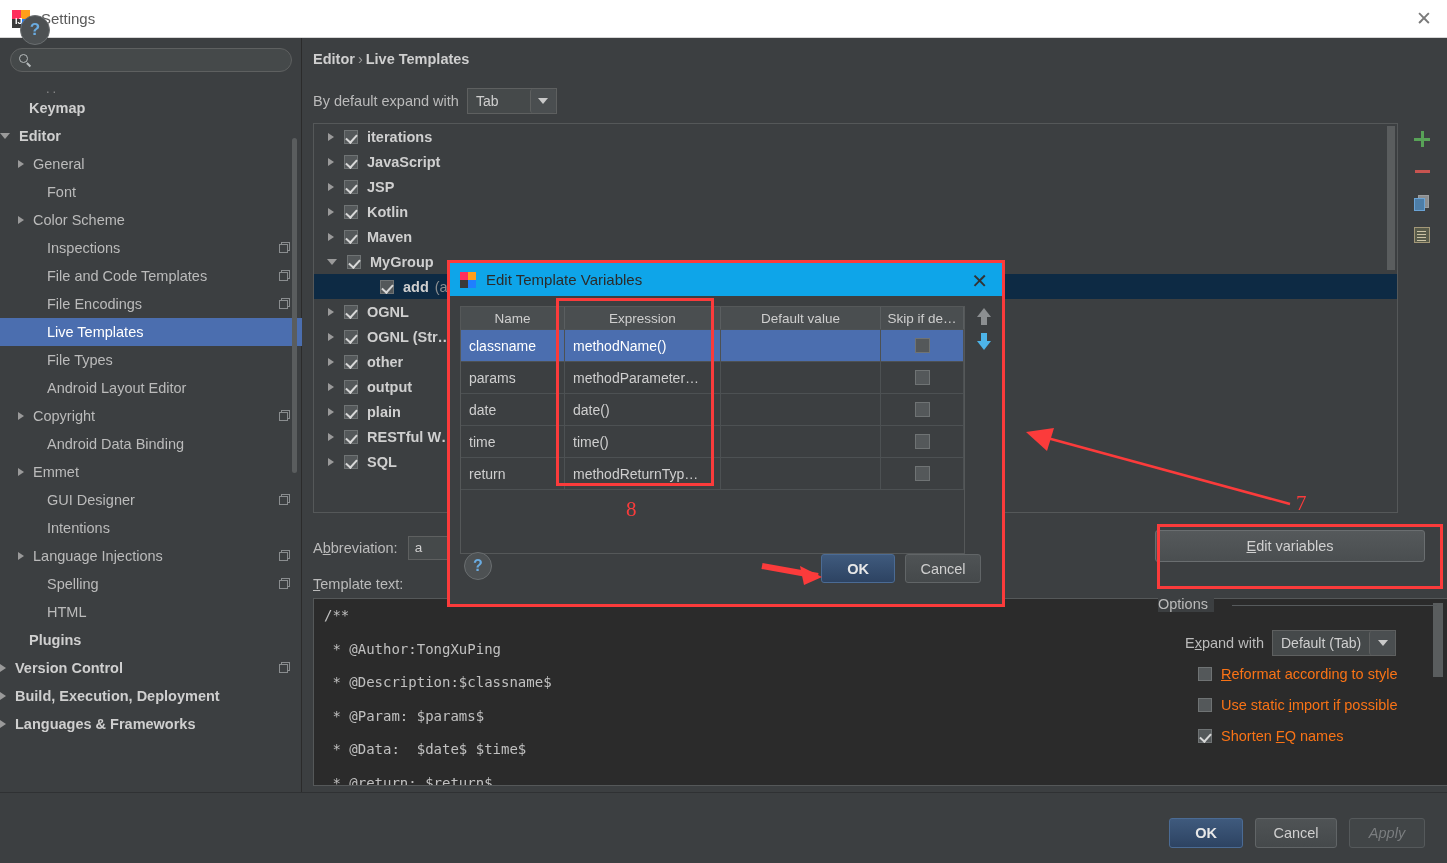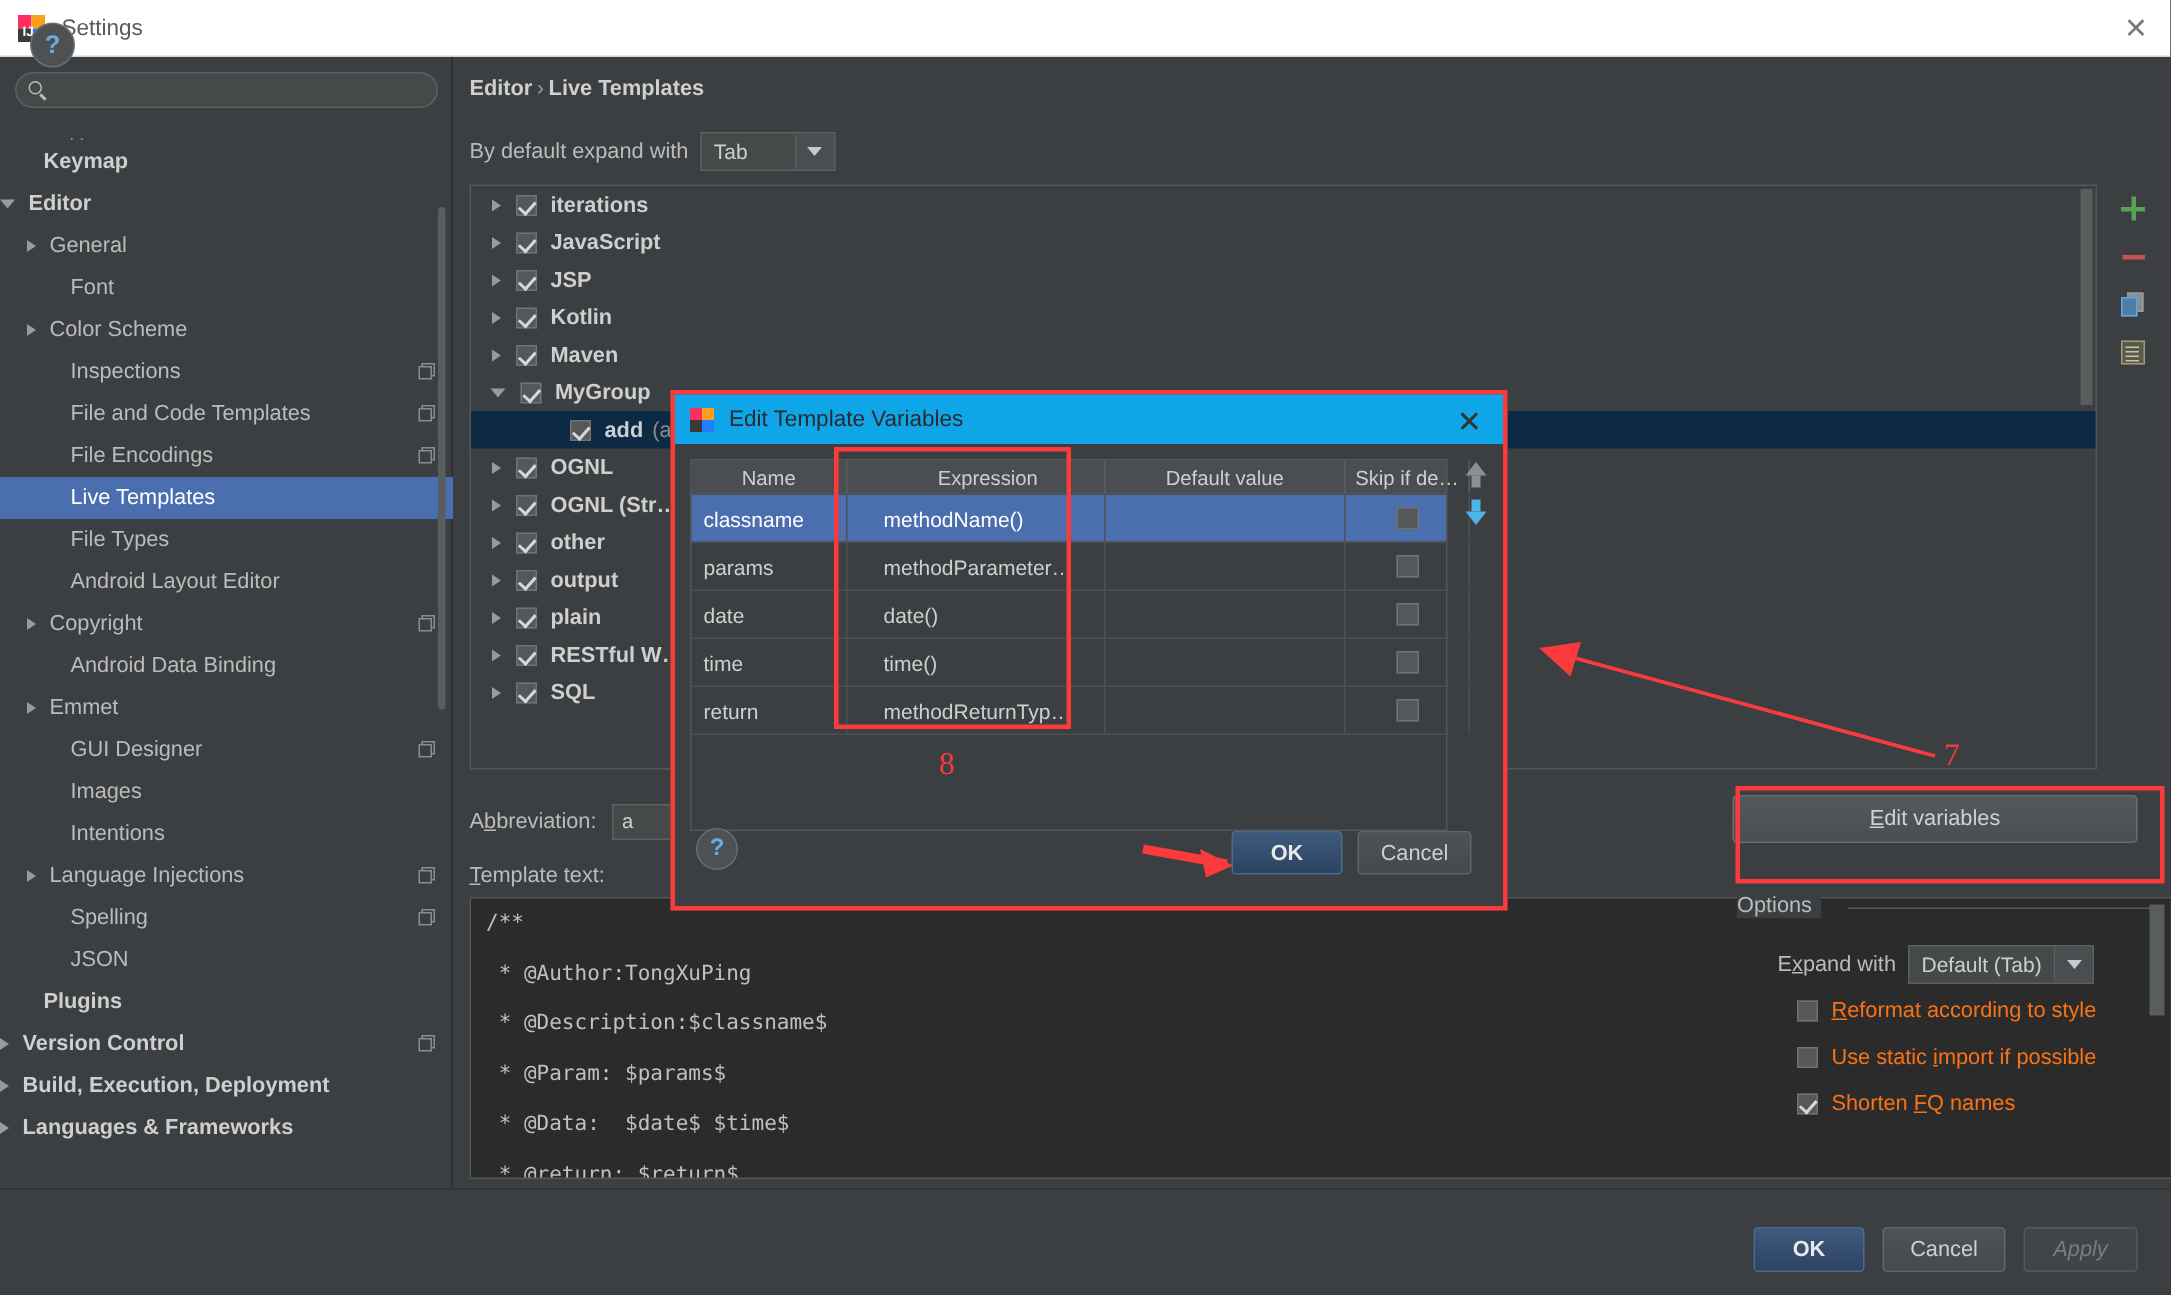--- a/index.html
+++ b/index.html
@@ -212,21 +212,21 @@
   .vt-head .th {
     font-size:13.5px; color:#cfcfcf; display:flex; align-items:center; justify-content:center;
     border-right:1px solid #5a5e60;
   }
   .vt-row { display:flex; height:32px; border-top:1px solid #4d5153; }
   .vt-row.sel { background:#4b6eaf; }
   .vt-row .td { font-size:14px; color:#cfcfcf; display:flex; align-items:center; padding-left:8px; border-right:1px solid #4d5153; overflow:hidden; white-space:nowrap; }
   .vt-row.sel .td { color:#ffffff; }
   .vt-row .td.center { justify-content:center; padding-left:0; }
   .c-name { width:104px; flex:none; }
-  .c-expr { width:156px; flex:none;margin-left:16px; }
+  .c-expr { width:156px; flex:none; }
   .c-def  { width:160px; flex:none; }
   .c-skip { width:83px; flex:none; border-right:none; }
   .mini-cb { width:15px;height:15px;border:1px solid #6f7374;background:#54585a; }
   .vt-empty { height:64px; border-top:1px solid #4d5153; }
 
   .vt-arrows { position:absolute; left:522px; top:12px; width:24px; }
   .arrow-up { width:0;height:0;border-left:7px solid transparent;border-right:7px solid transparent;border-bottom:9px solid #8c8f91; margin: 0 auto; }
   .arrow-up-stem { width:6px;height:8px;background:#8c8f91; margin: 0 auto; }
   .arrow-dn-stem { width:6px;height:8px;background:#4db4e8; margin: 0 auto; }
   .arrow-dn { width:0;height:0;border-left:7px solid transparent;border-right:7px solid transparent;border-top:9px solid #4db4e8; margin: 0 auto; }
@@ -348,45 +348,41 @@
         <div class="tnode">
           <span class="arrow hidden" style="margin-left: 32px;"></span>
           <span class="lbl" style="margin-left: 9px;">GUI Designer</span>
           <span class="copy-icon">
             <span class="a"></span>
             <span class="b"></span>
           </span>
         </div>
         <div class="tnode">
           <span class="arrow hidden" style="margin-left: 32px;"></span>
-          <span class="lbl" style="margin-left: 9px;">Images</span>
-        </div>
-        <div class="tnode">
-          <span class="arrow hidden" style="margin-left: 32px;"></span>
           <span class="lbl" style="margin-left: 9px;">Intentions</span>
         </div>
         <div class="tnode">
           <span class="arrow" style="margin-left: 18px;"></span>
           <span class="lbl" style="margin-left: 9px;">Language Injections</span>
           <span class="copy-icon">
             <span class="a"></span>
             <span class="b"></span>
           </span>
         </div>
         <div class="tnode">
           <span class="arrow hidden" style="margin-left: 32px;"></span>
           <span class="lbl" style="margin-left: 9px;">Spelling</span>
           <span class="copy-icon">
             <span class="a"></span>
             <span class="b"></span>
           </span>
         </div>
         <div class="tnode">
           <span class="arrow hidden" style="margin-left: 32px;"></span>
-          <span class="lbl" style="margin-left: 9px;">JSON</span>
+          <span class="lbl" style="margin-left: 9px;">HTML</span>
         </div>
         <div class="tnode bold">
           <span class="arrow hidden" style="margin-left: 14px;"></span>
           <span class="lbl" style="margin-left: 9px;">Plugins</span>
         </div>
         <div class="tnode bold">
           <span class="arrow" style="margin-left: 0px;"></span>
           <span class="lbl" style="margin-left: 9px;">Version Control</span>
           <span class="copy-icon">
             <span class="a"></span>

